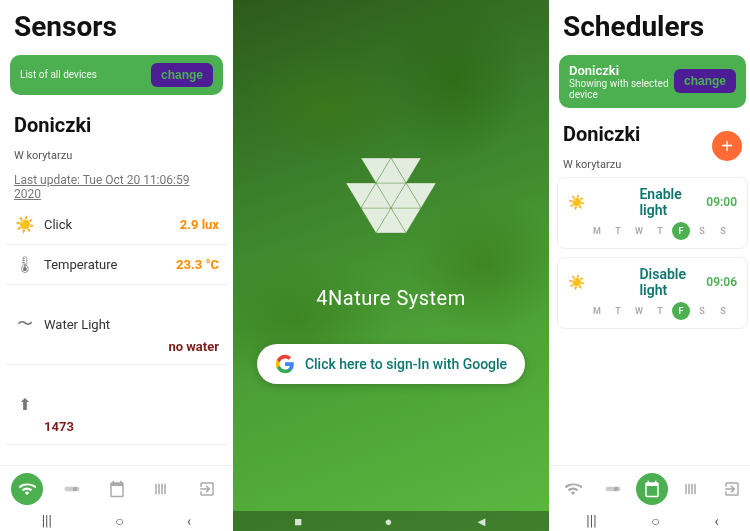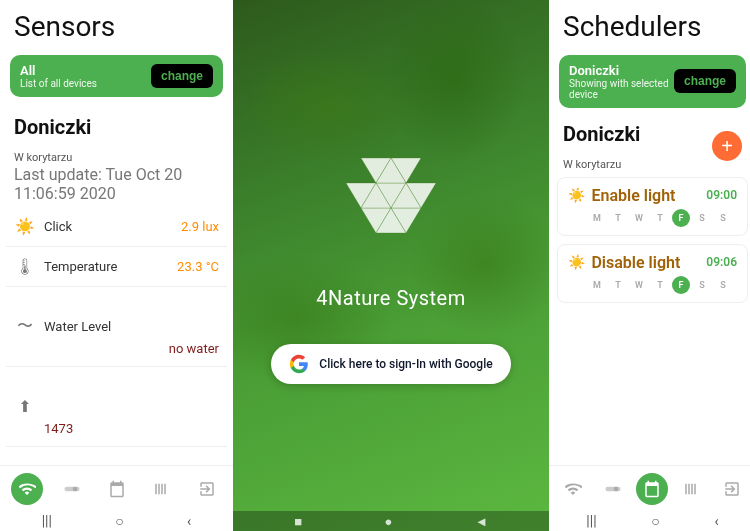--- a/index.html
+++ b/index.html
@@ -42,21 +42,21 @@
       flex-shrink: 0;
     }
 
     
     .panel-header {
       padding: 12px 14px 6px;
     }
 
     .panel-title {
       font-size: 28px;
-      font-weight: 400;
+      font-weight: 700;
       color: #111;
       line-height: 1.1;
     }
 
     
     .device-selector {
       margin: 6px 10px 10px;
       background: #4caf50;
       border-radius: 10px;
       padding: 8px 10px;
@@ -74,21 +74,21 @@
       font-size: 13px;
       font-weight: 600;
     }
 
     .device-selector-sub {
       font-size: 10px;
       opacity: 0.9;
     }
 
     .change-btn {
-      background: #000000;
+      background: #4c1d95;
       color: #4caf50;
       border: none;
       border-radius: 6px;
       padding: 5px 10px;
       font-size: 12px;
       font-weight: 600;
       cursor: pointer;
     }
 
     
@@ -102,23 +102,24 @@
       color: #111;
     }
 
     .device-location {
       font-size: 11px;
       color: #555;
       margin-top: 12px;
     }
 
     .device-last-update {
-      font-size: 16px;
+      font-size: 12px;
       color: #777;
-      margin-top: 1px;
+      margin-top: 11px;
+      text-decoration: underline;
     }
 
     
     .sensor-list {
       flex: 1;
       padding: 0 6px;
     }
 
     .sensor-row {
       display: flex;
@@ -137,21 +138,21 @@
     }
 
     .sensor-label {
       flex: 1;
       font-size: 13px;
       color: #333;
     }
 
     .sensor-value {
       font-size: 13px;
-      font-weight: 400;
+      font-weight: 700;
     }
 
     .sensor-value.orange { color: #ff8c00; }
     .sensor-value.default { color: #7f1d1d; margin-top: 44px; }
 
     
     .bottom-nav {
       height: 46px;
       background: #fff;
       border-top: 1px solid #eee;
@@ -244,22 +245,22 @@
       margin-top: 20px;
     }
 
     .google-g {
       width: 20px;
       height: 20px;
       flex-shrink: 0;
     }
 
     .google-signin-text {
-      font-size: 12px;
-      color: #0f172a;
+      font-size: 14px;
+      color: #0f766e;
       font-weight: 500;
     }
 
     .middle-sys-bar {
       position: absolute;
       bottom: 0; left: 0; right: 0;
       height: 20px;
       background: rgba(0,0,0,0.3);
       display: flex;
       align-items: center;
@@ -321,23 +322,24 @@
       margin-bottom: 4px;
     }
 
     .sched-icon {
       font-size: 14px;
       color: #777;
     }
 
     .sched-label {
       flex: 1;
-      font-size: 16px;
+      font-size: 14px;
       font-weight: 600;
-      color: #a16207;
+      color: #0f766e;
+      margin-left: 48px;
     }
 
     .sched-time {
       font-size: 12px;
       color: #4caf50;
       font-weight: 600;
     }
 
     .sched-days {
       display: flex;
@@ -367,21 +369,20 @@
 </head>
 <body>
 
 <div class="panel-left">
   <div class="panel-header">
     <div class="panel-title">Sensors</div>
   </div>
 
   <div class="device-selector">
     <div class="device-selector-text">
-      <div class="device-selector-name">All</div>
       <div class="device-selector-sub">List of all devices</div>
     </div>
     <button class="change-btn">change</button>
   </div>
 
   <div class="device-info">
     <div class="device-name">Doniczki</div>
     <div class="device-location">W korytarzu</div>
     <div class="device-last-update">Last update: Tue Oct 20 11:06:59 2020</div>
   </div>
@@ -392,21 +393,21 @@
       <div class="sensor-label">Click</div>
       <div class="sensor-value orange">2.9 lux</div>
     </div>
     <div class="sensor-row">
       <div class="sensor-icon">🌡</div>
       <div class="sensor-label">Temperature</div>
       <div class="sensor-value orange">23.3 °C</div>
     </div>
     <div class="sensor-row">
       <div class="sensor-icon">〜</div>
-      <div class="sensor-label">Water Level</div>
+      <div class="sensor-label">Water Light</div>
       <div class="sensor-value default">no water</div>
     </div>
     <div class="sensor-row">
       <div class="sensor-icon">⬆</div>
       <div class="sensor-value default">1473</div>
     </div>
   </div>
 
   <div class="bottom-nav">
     <div class="nav-icon active">

